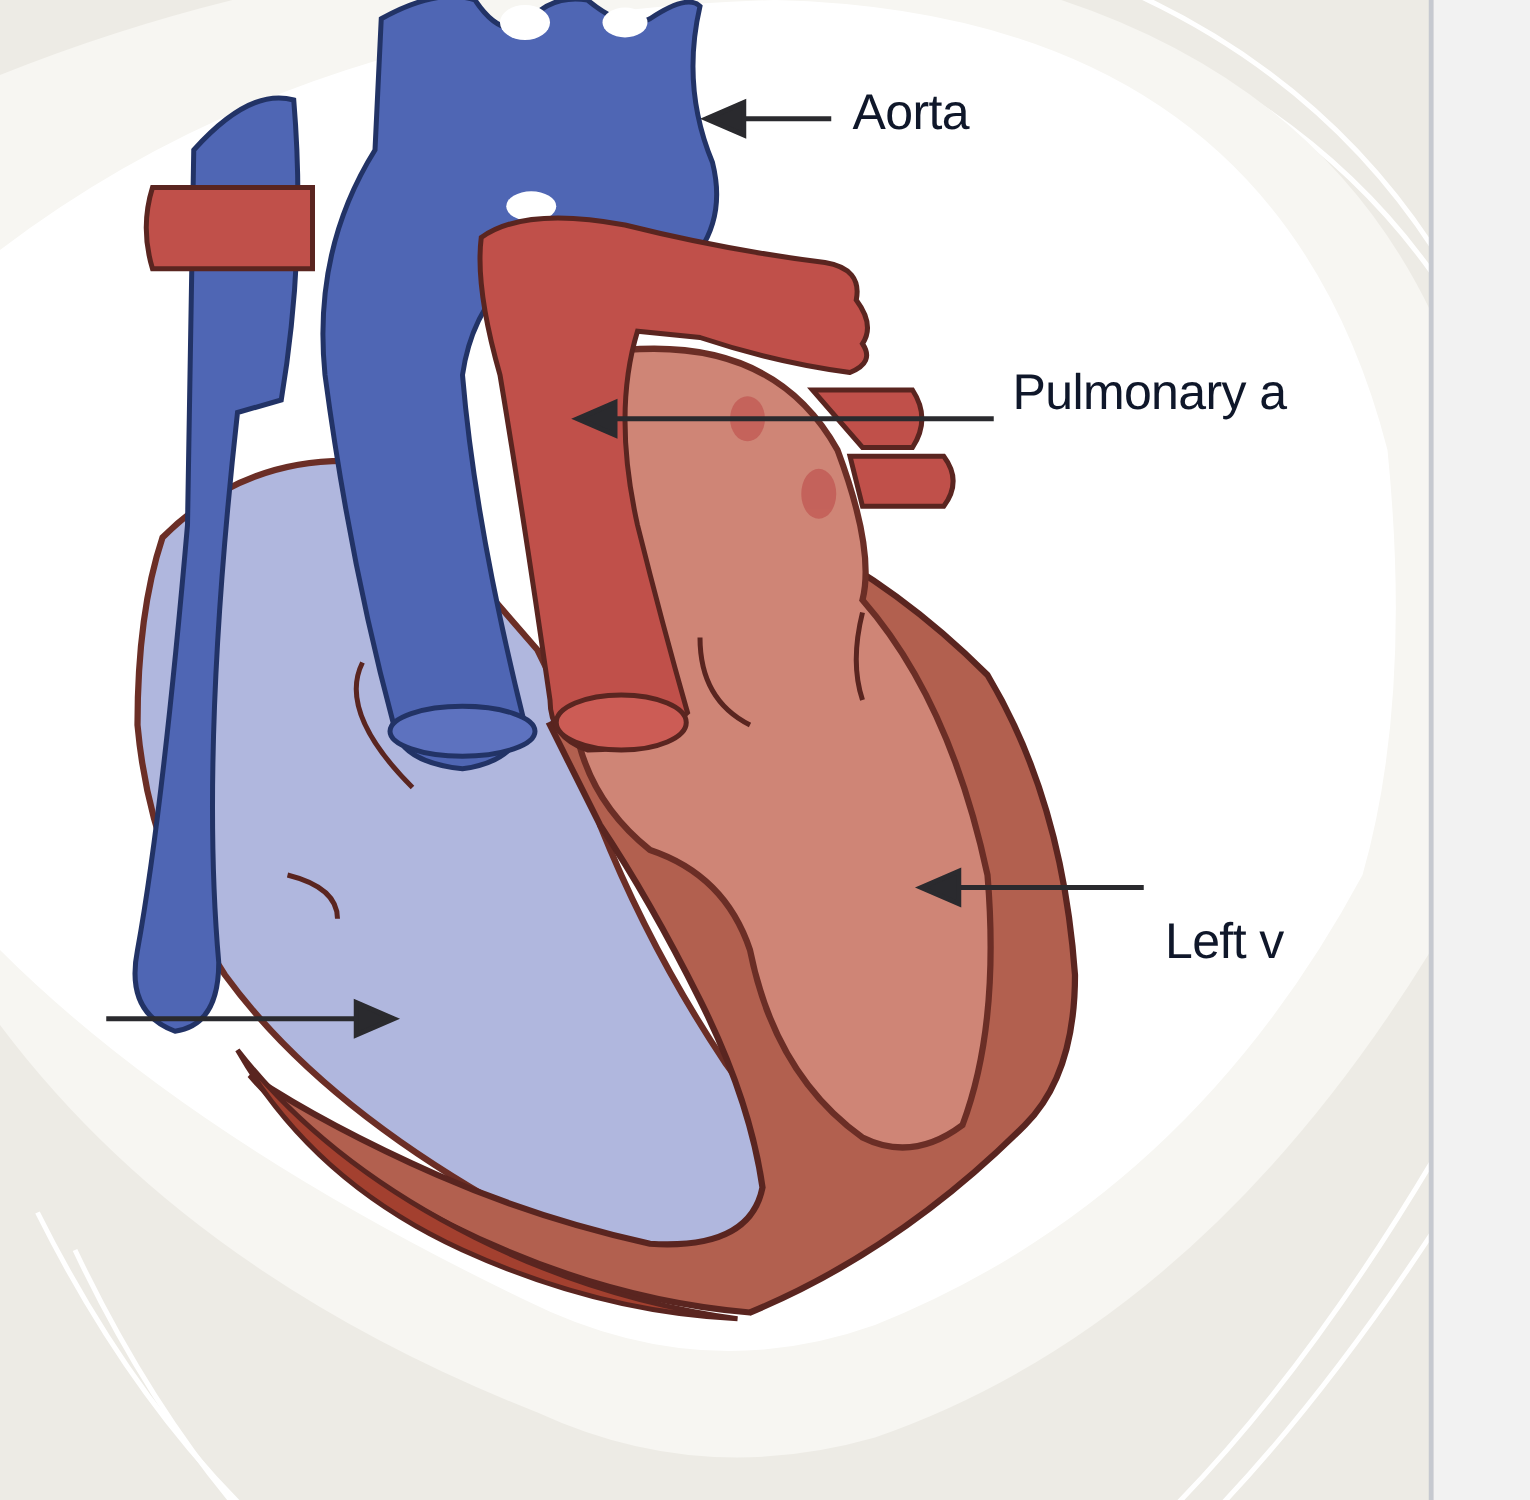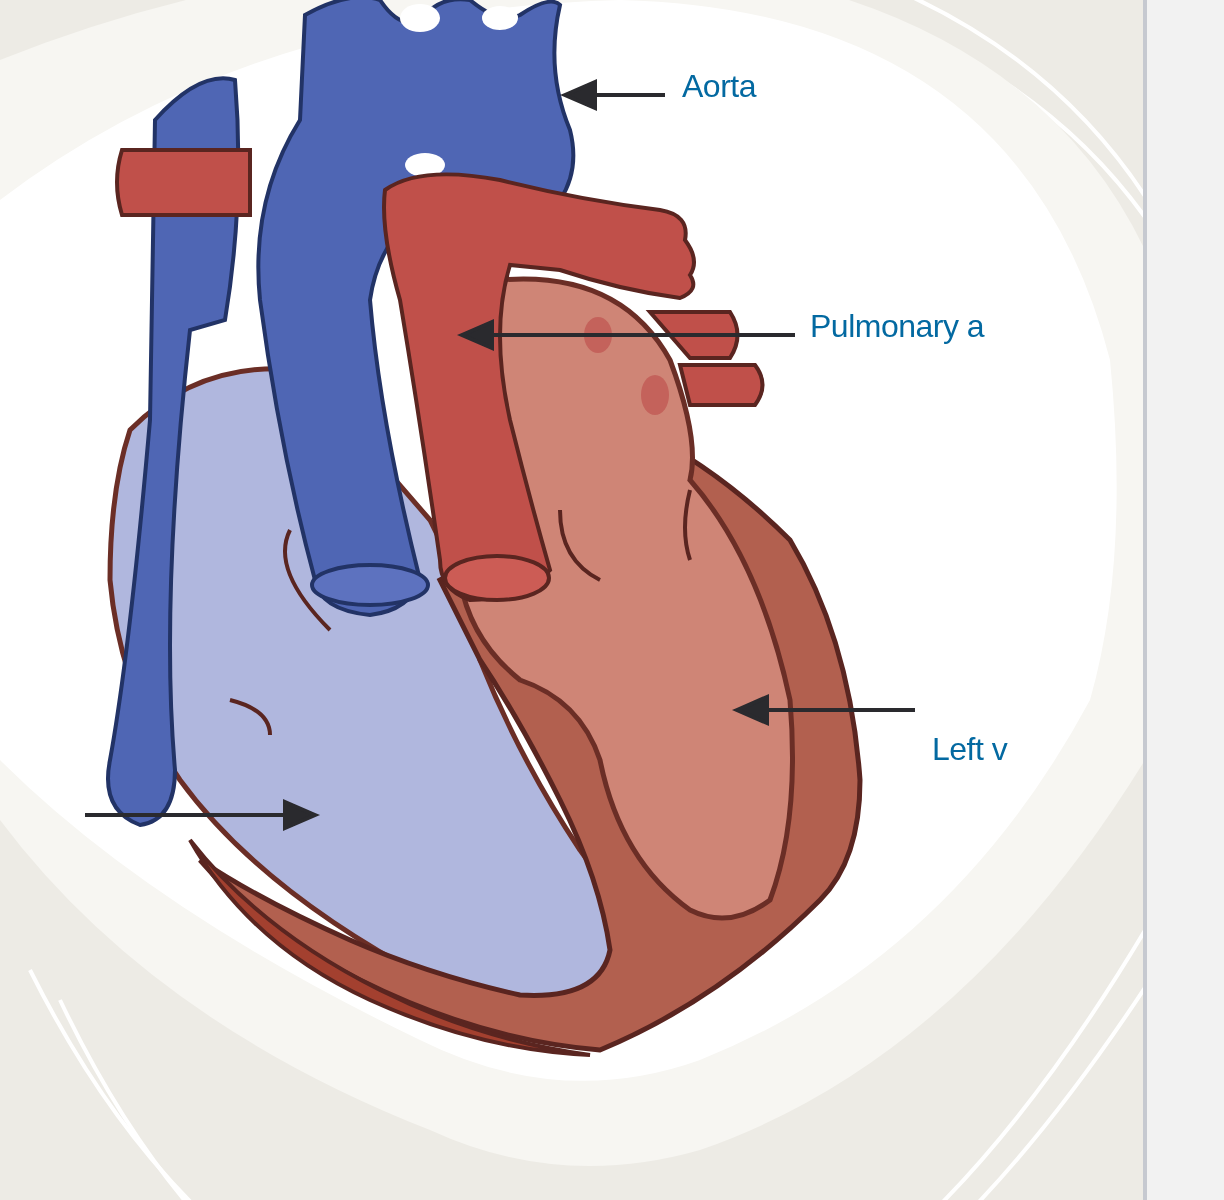--- a/index.html
+++ b/index.html
@@ -16,21 +16,21 @@
   #divider {
     position: absolute; left: 1143px; top: 0; width: 4px; height: 1200px;
     background: #c6c9d0;
   }
   #side-panel {
     position: absolute; left: 1147px; top: 0; width: 77px; height: 1200px;
     background: #f2f2f2;
   }
   svg { position: absolute; left: 0; top: 0; }
   .label {
-    position: absolute; font-size: 32px; color: #0369a1;
+    position: absolute; font-size: 40px; color: #0f172a;
     white-space: nowrap; letter-spacing: -0.5px;
   }
 </style>
 </head>
 <body>
 
 <div id="slide">
   <svg width="1145" height="1200" viewBox="0 0 1145 1200">
 
     <g fill="none" stroke="#ffffff" stroke-width="4">
@@ -87,18 +87,18 @@
       <line x1="490" y1="335" x2="795" y2="335"></line>
       <polygon points="462,335 492,322 492,348"></polygon>
       <line x1="765" y1="710" x2="915" y2="710"></line>
       <polygon points="737,710 767,697 767,723"></polygon>
       <line x1="85" y1="815" x2="290" y2="815"></line>
       <polygon points="315,815 285,802 285,828"></polygon>
     </g>
   </svg>
 
   <div class="label" style="left:682px; top:68px;">Aorta</div>
-  <div class="label" style="left:810px; top:308px;text-align:center;">Pulmonary a</div>
+  <div class="label" style="left:810px; top:292px;text-align:center;">Pulmonary a</div>
   <div class="label" style="left:932px; top:684px;margin-top:47px;">Left v</div>
 </div>
 
 <div id="divider"></div>
 <div id="side-panel"></div>
 
 </body></html>

